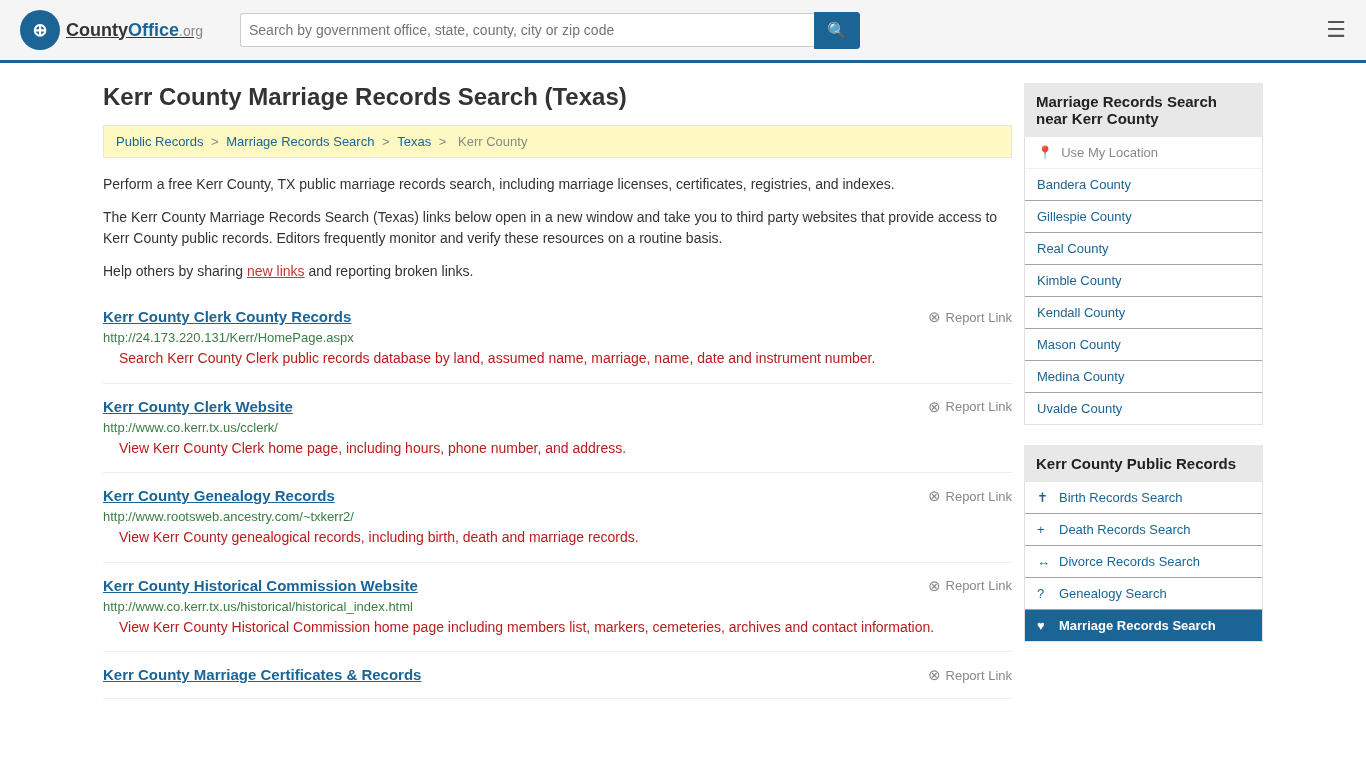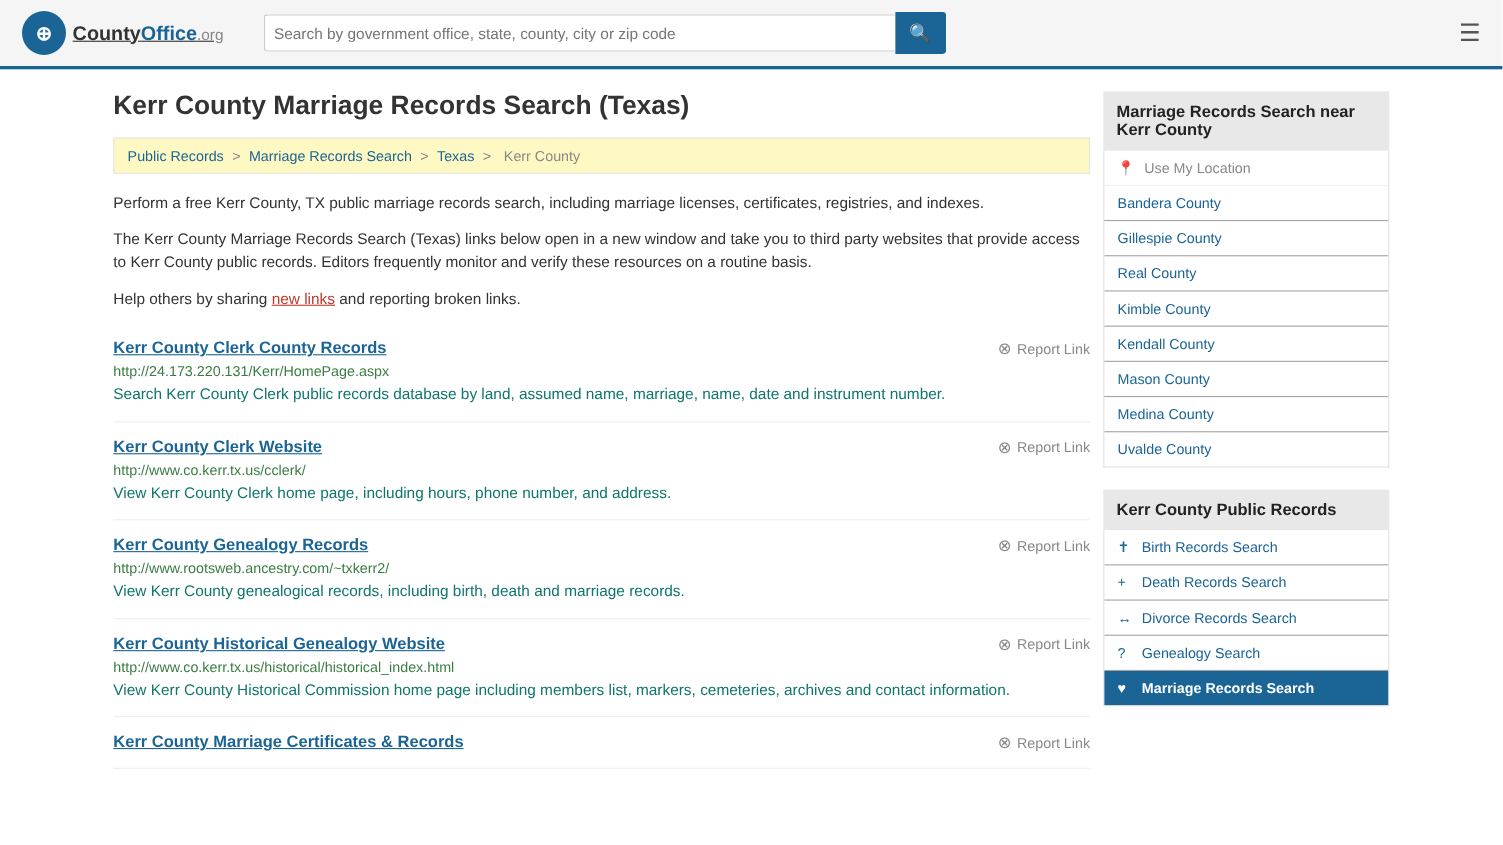--- a/index.html
+++ b/index.html
@@ -72,21 +72,21 @@
 
     
     #content-wrapper {
       max-width: 1200px;
       margin: 0 auto;
       padding: 20px 20px;
       display: flex;
       gap: 12px;
     }
     #main-content { flex: 1; }
-    #sidebar { width: 260px; min-width: 220px; }
+    #sidebar { width: 239px; min-width: 220px; }
 
     
     #page-title {
       font-size: 24px;
       font-weight: bold;
       color: #333;
       margin-bottom: 14px;
     }
 
     
@@ -138,22 +138,23 @@
       margin-left: 20px;
     }
     .report-icon { font-size: 15px; }
     .record-url {
       color: #3a7d44;
       font-size: 13px;
       margin: 4px 0;
     }
     .record-desc {
       font-size: 14px;
-      color: #0f766e;
+      color: #b91c1c;
       line-height: 1.4;
+      margin-left: 16px;
     }
 
     
     .sidebar-section {
       margin-bottom: 20px;
     }
     .sidebar-header {
       background: #e8e8e8;
       padding: 10px 12px;
       font-size: 15px;
@@ -266,21 +267,21 @@
             <span class="report-icon">⊗</span>
             <span>Report Link</span>
           </span>
         </div>
         <div class="record-url">http://www.rootsweb.ancestry.com/~txkerr2/</div>
         <div class="record-desc">View Kerr County genealogical records, including birth, death and marriage records.</div>
       </div>
 
       <div class="record-item">
         <div class="record-item-header">
-          <span class="record-title">Kerr County Historical Genealogy Website</span>
+          <span class="record-title">Kerr County Historical Commission Website</span>
           <span class="report-link">
             <span class="report-icon">⊗</span>
             <span>Report Link</span>
           </span>
         </div>
         <div class="record-url">http://www.co.kerr.tx.us/historical/historical_index.html</div>
         <div class="record-desc">View Kerr County Historical Commission home page including members list, markers, cemeteries, archives and contact information.</div>
       </div>
 
       <div class="record-item">

